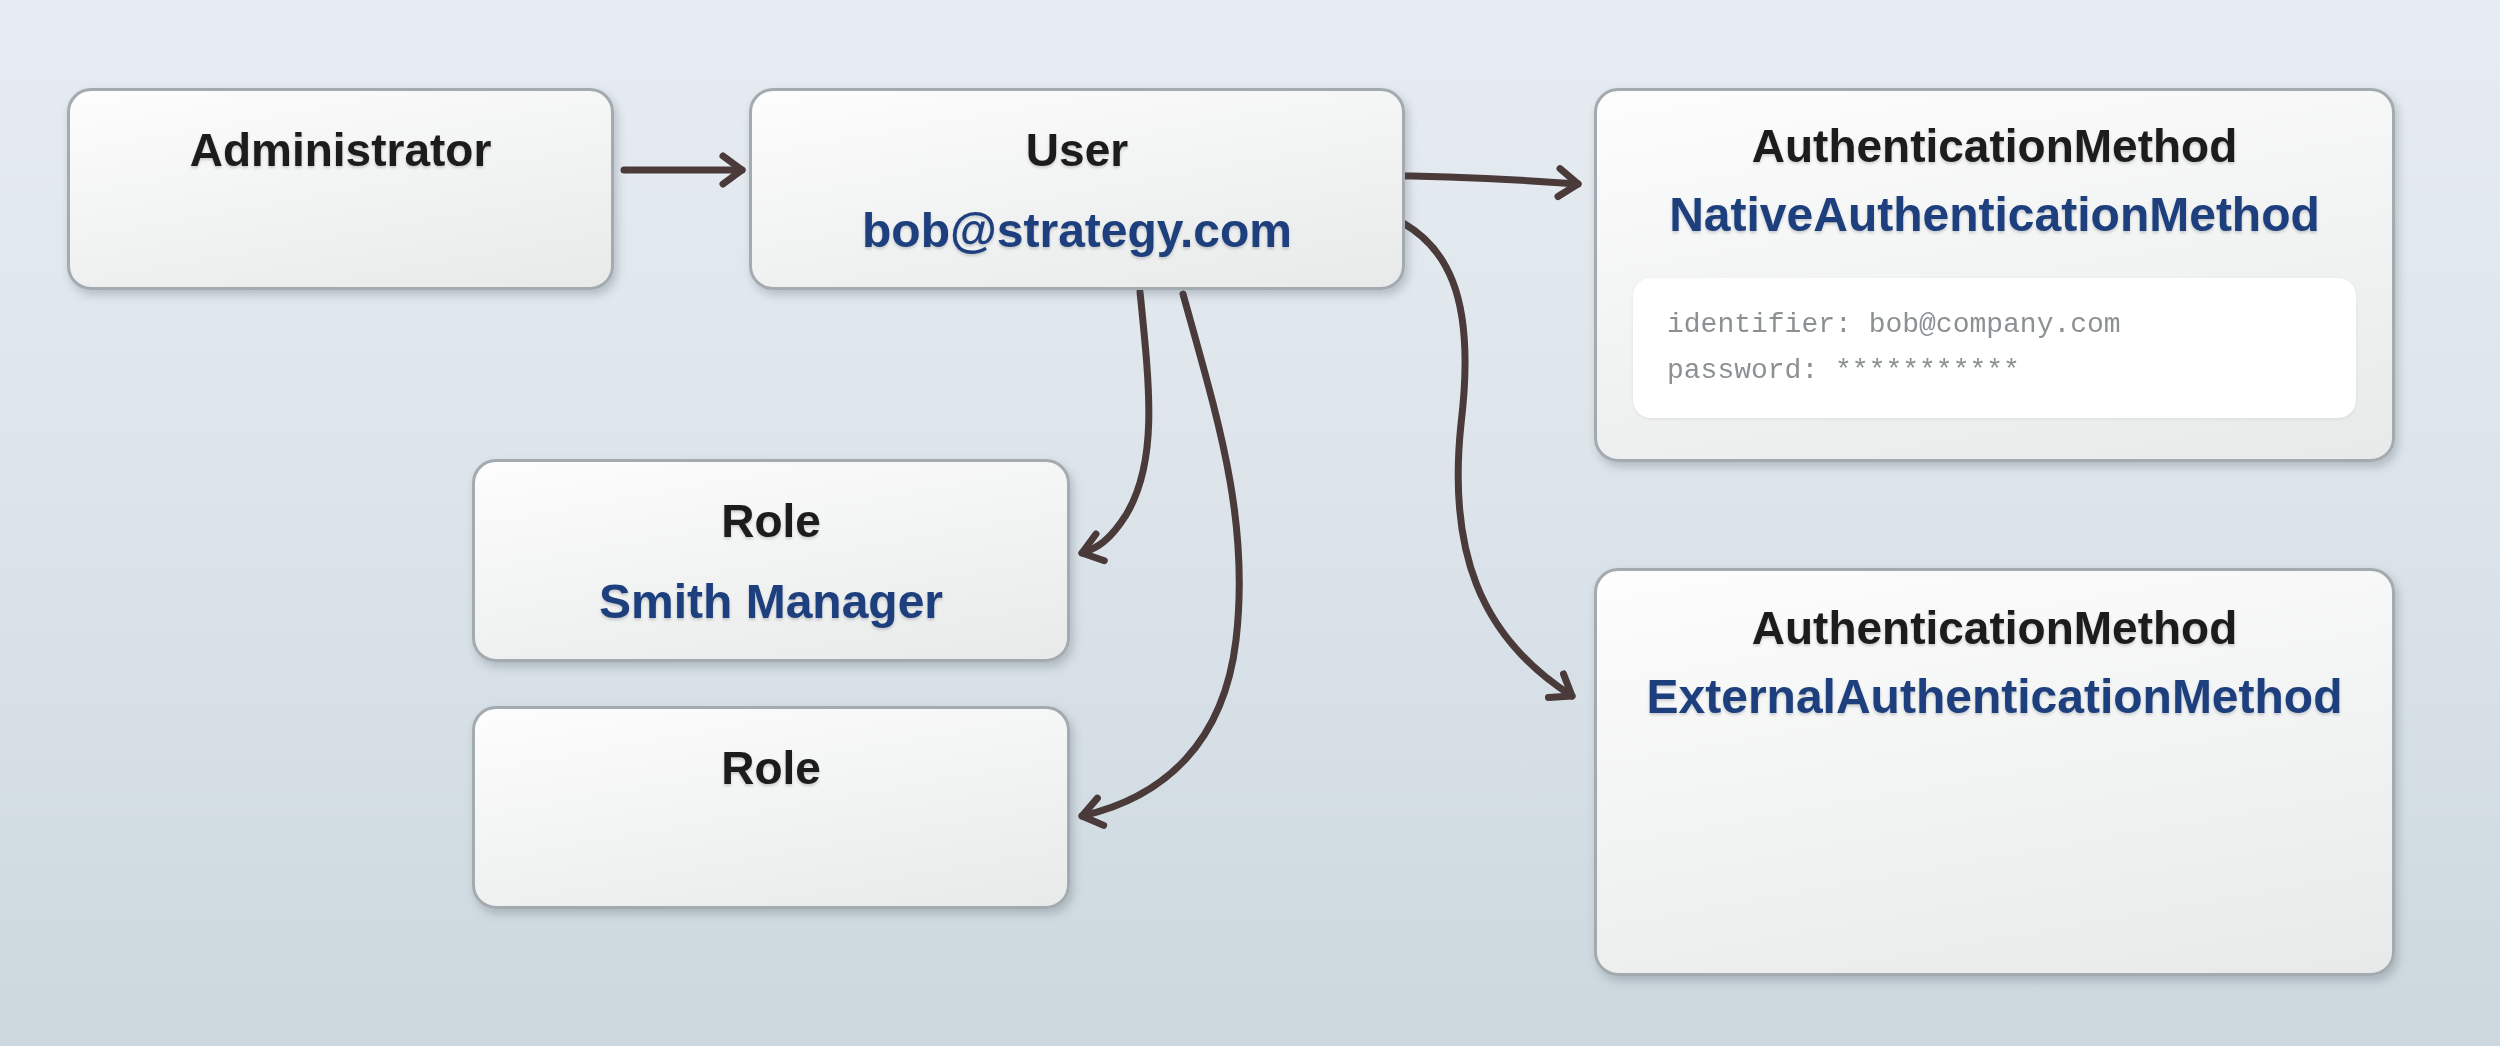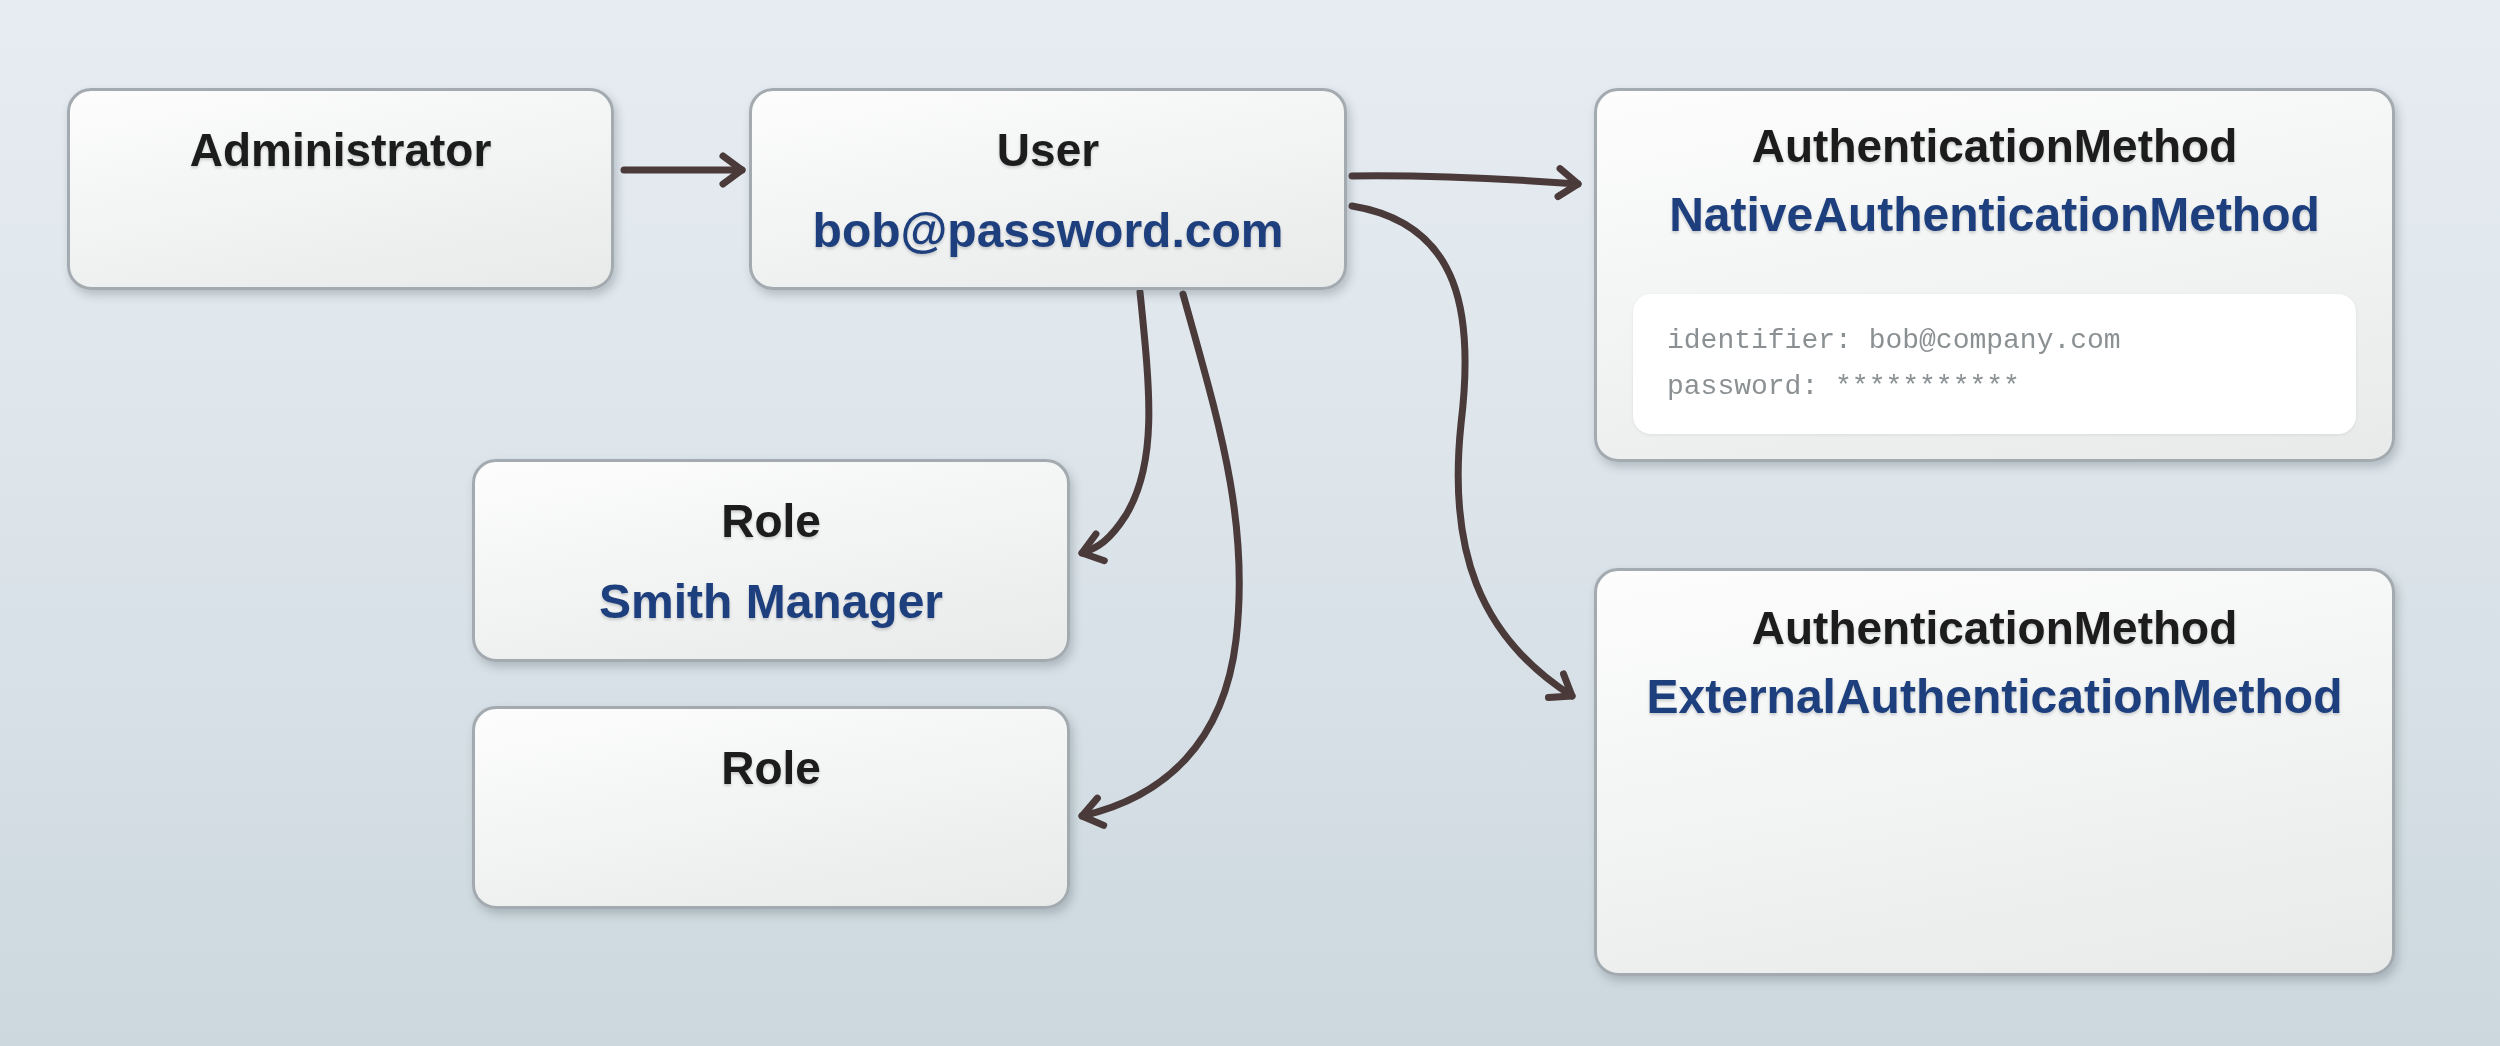--- a/index.html
+++ b/index.html
@@ -56,36 +56,36 @@
     line-height: 58px;
     font-weight: bold;
     color: var(--name-text);
     text-shadow: 0 2px 3px rgba(40,50,60,0.22);
     white-space: nowrap;
     margin-top: 24px;
   }
   .node.auth .node-name { margin-top: 12px; }
   .code-block {
     align-self: stretch;
-    margin: 50px 36px 0 36px;
+    margin: 34px 36px 0 36px;
     background: var(--code-bg);
     border-radius: 18px;
     padding: 24px 34px;
     box-shadow: 0 1px 3px rgba(70,80,90,0.10);
   }
   .code-line {
     font-family: "Liberation Mono", "DejaVu Sans Mono", monospace;
     font-size: 28px;
     line-height: 46px;
     color: var(--code-text);
     white-space: pre;
   }
   
   #node-administrator   { left: 67px;   top: 88px;  width: 547px; height: 202px; }
-  #node-user            { left: 749px;  top: 88px;  width: 598px; height: 202px; }
+  #node-user            { left: 749px;  top: 88px;  width: 656px; height: 202px; }
   #node-native-auth     { left: 1594px; top: 88px;  width: 801px; height: 374px; padding-top: 28px; }
   #node-role-order      { left: 472px;  top: 459px; width: 598px; height: 203px; }
   #node-role-customer   { left: 472px;  top: 706px; width: 598px; height: 203px; }
   #node-external-auth   { left: 1594px; top: 568px; width: 801px; height: 408px; padding-top: 30px; }
   #edges-layer {
     position: absolute;
     left: 0; top: 0;
     width: 2500px;
     height: 1046px;
     pointer-events: none;
@@ -121,21 +121,21 @@
     <path class="edge" d="M 1140 292 C 1150 390 1158 462 1126 515 C 1110 540 1098 548 1082 553" marker-end="url(#arrowhead)"></path>
     <path class="edge" d="M 1183 294 C 1218 420 1250 520 1236 640 C 1224 742 1165 797 1082 816" marker-end="url(#arrowhead)"></path>
   </svg>
 
   <div class="node" id="node-administrator">
     <div class="node-type">Administrator</div>
   </div>
 
   <div class="node" id="node-user">
     <div class="node-type">User</div>
-    <div class="node-name">bob@password.com</div>
+    <div class="node-name">bob@strategy.com</div>
   </div>
 
   <div class="node auth" id="node-native-auth">
     <div class="node-type">AuthenticationMethod</div>
     <div class="node-name">NativeAuthenticationMethod</div>
     <div class="code-block">
       <div class="code-line">identifier: bob@company.com</div>
       <div class="code-line">password: ***********</div>
     </div>
   </div>

